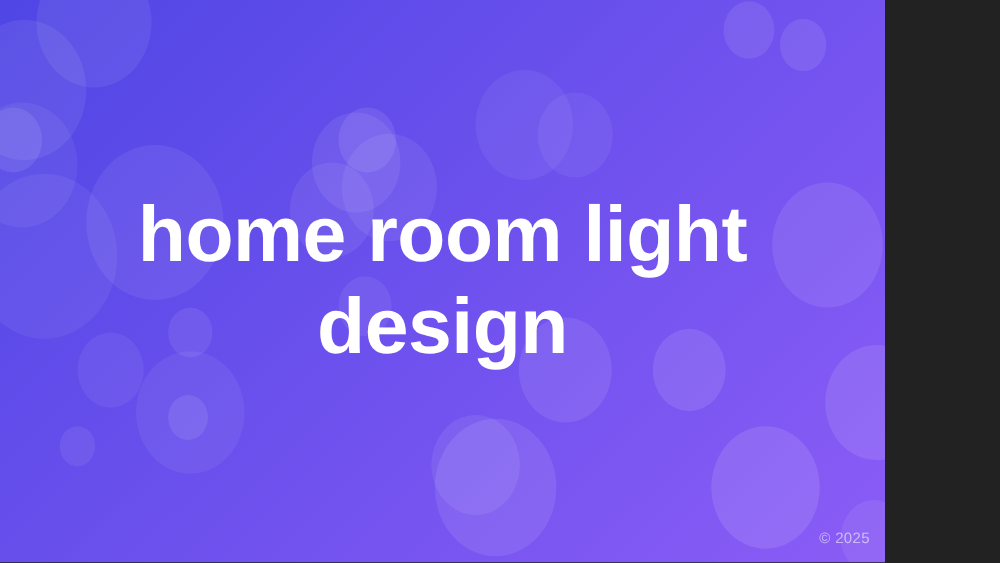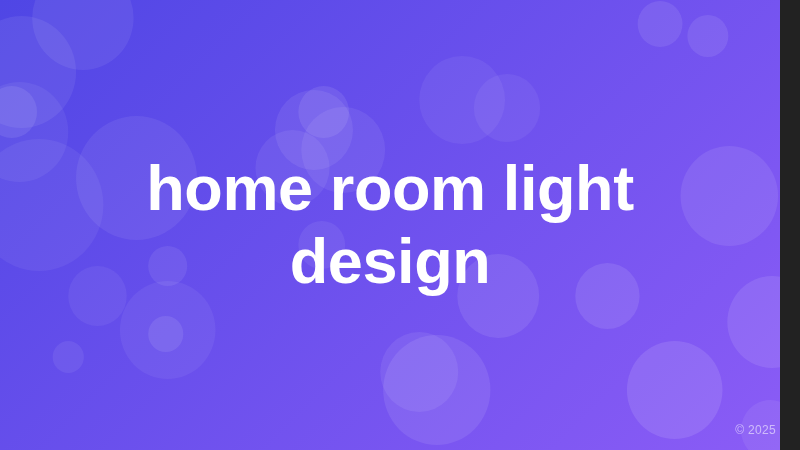--- a/index.html
+++ b/index.html
@@ -4,21 +4,21 @@
 <title>Title Card</title>
 <style>
   html, body {
     margin: 0;
     padding: 0;
     background: #222;
   }
 
   #slide {
     position: relative;
-    width: 780px;
+    width: 708px;
     height: 450px;
     overflow: hidden;
     font-family: "Liberation Sans", sans-serif;
     background: linear-gradient(135deg, #4F46E5 0%, #5B4BEA 28%, #6E55F0 58%, #8257F4 82%, #8B5CF6 100%);
   }
 
   
   #bokeh-layer {
     position: absolute;
     inset: 0;
@@ -53,21 +53,21 @@
     font-weight: 700;
     letter-spacing: -0.4px;
     text-align: center;
     max-width: 520px;
     word-wrap: break-word;
   }
 
   
   #copyright {
     position: absolute;
-    right: 4px;
+    right: 12px;
     bottom: 13px;
     color: #ffffff;
     opacity: 0.55;
     font-size: 12px;
     font-weight: 400;
     letter-spacing: 0.3px;
     white-space: nowrap;
   }
 </style>
 </head>

